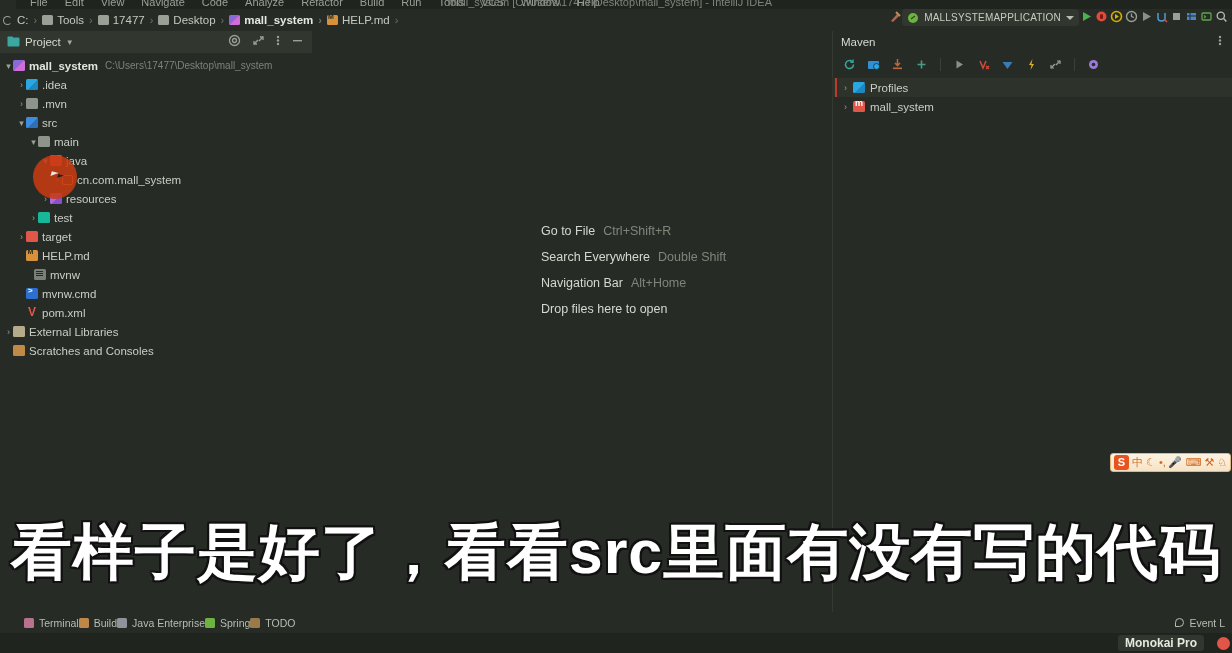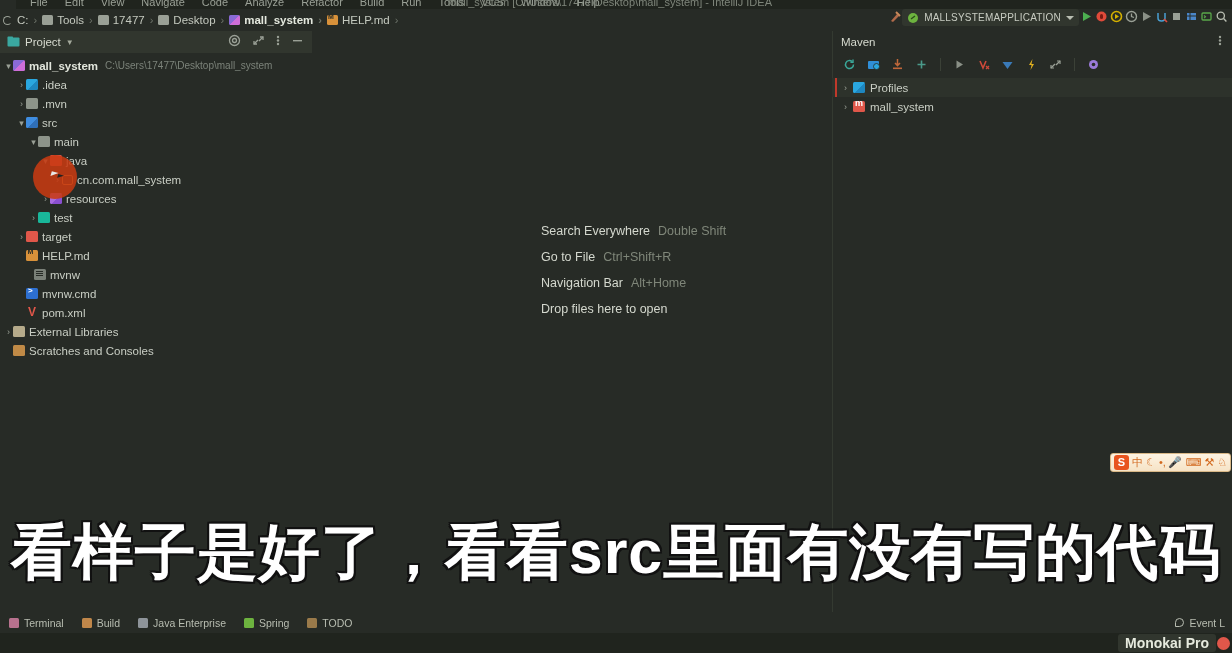--- a/index.html
+++ b/index.html
@@ -147,41 +147,41 @@
     position: absolute; left: 0; top: 512px; width: 1232px; text-align: center;
     font-size: 61px; font-weight: bold; color: #ffffff; letter-spacing: 1px;
     text-shadow: -2px -2px 0 #111, 2px -2px 0 #111, -2px 2px 0 #111, 2px 2px 0 #111,
                  0 -2px 0 #111, 0 2px 0 #111, -2px 0 0 #111, 2px 0 0 #111;
     white-space: nowrap;
   }
 
   
   .toolwin-bar {
     position: absolute; left: 0; bottom: 20px; width: 1232px; height: 21px;
-    background: #272b26; display: flex; align-items: center; padding-left: 9px; gap: 18px;
+    background: #272b26; display: flex; align-items: center; padding-left: 24px; 
   }
   .tw { display: flex; align-items: center; gap: 5px; font-size: 10.5px; color: #b8bdb1; cursor: pointer; }
   .tw .tico { width: 10px; height: 10px; border-radius: 1.5px; flex: none; }
   .tw-term { background: #b8728e; }
   .tw-build{ background: #c0874a; }
   .tw-je   { background: #8e949a; }
   .tw-spring{ background: #6db33f; border-radius: 50% 0 50% 50%; }
   .tw-todo { background: #9a7a4a; }
   .tw-right { position: absolute; right: 7px; display: flex; align-items: center; gap: 5px;
               font-size: 10.5px; color: #b8bdb1; }
   .evt-ico { width: 9px; height: 9px; border: 1.3px solid #b8bdb1; border-radius: 50% 50% 50% 0; }
 
   .statusbar {
     position: absolute; left: 0; bottom: 0; width: 1232px; height: 20px;
     background: #20241e; display: flex; align-items: center;
   }
   .theme-badge {
-    position: absolute; right: 16px; display: flex; align-items: center; gap: 6px;
+    position: absolute; right: 28px; display: flex; align-items: center; gap: 6px;
     background: #31362e; border-radius: 3px; padding: 1px 7px;
-    font-size: 14px; font-weight: bold; color: #e6eade;
+    font-size: 12px; font-weight: bold; color: #e6eade;
   }
   .theme-dot { position: absolute; right: 2px; width: 13px; height: 13px; border-radius: 50%; background: #e0574a; }
 </style>
 </head>
 <body>
 
 <div id="app">
 
   <div class="titlebar">
     <div class="menubar">
@@ -426,26 +426,26 @@
       <span class="ti ti-scr"></span>
       <span class="lbl">Scratches and Consoles</span>
     </div>
   </div>
 
   <div class="ripple"></div>
   <div class="cursor"></div>
 
   <div class="shortcuts">
     <div class="sc-row">
+      <span class="sc-name">Go to File</span>
+      <span class="sc-key">Ctrl+Shift+R</span>
+    </div>
+    <div class="sc-row">
       <span class="sc-name">Search Everywhere</span>
       <span class="sc-key">Double Shift</span>
-    </div>
-    <div class="sc-row">
-      <span class="sc-name">Go to File</span>
-      <span class="sc-key">Ctrl+Shift+R</span>
     </div>
     <div class="sc-row">
       <span class="sc-name">Navigation Bar</span>
       <span class="sc-key">Alt+Home</span>
     </div>
     <div class="sc-row">
       <span class="sc-name">Drop files here to open</span>
     </div>
   </div>
 

